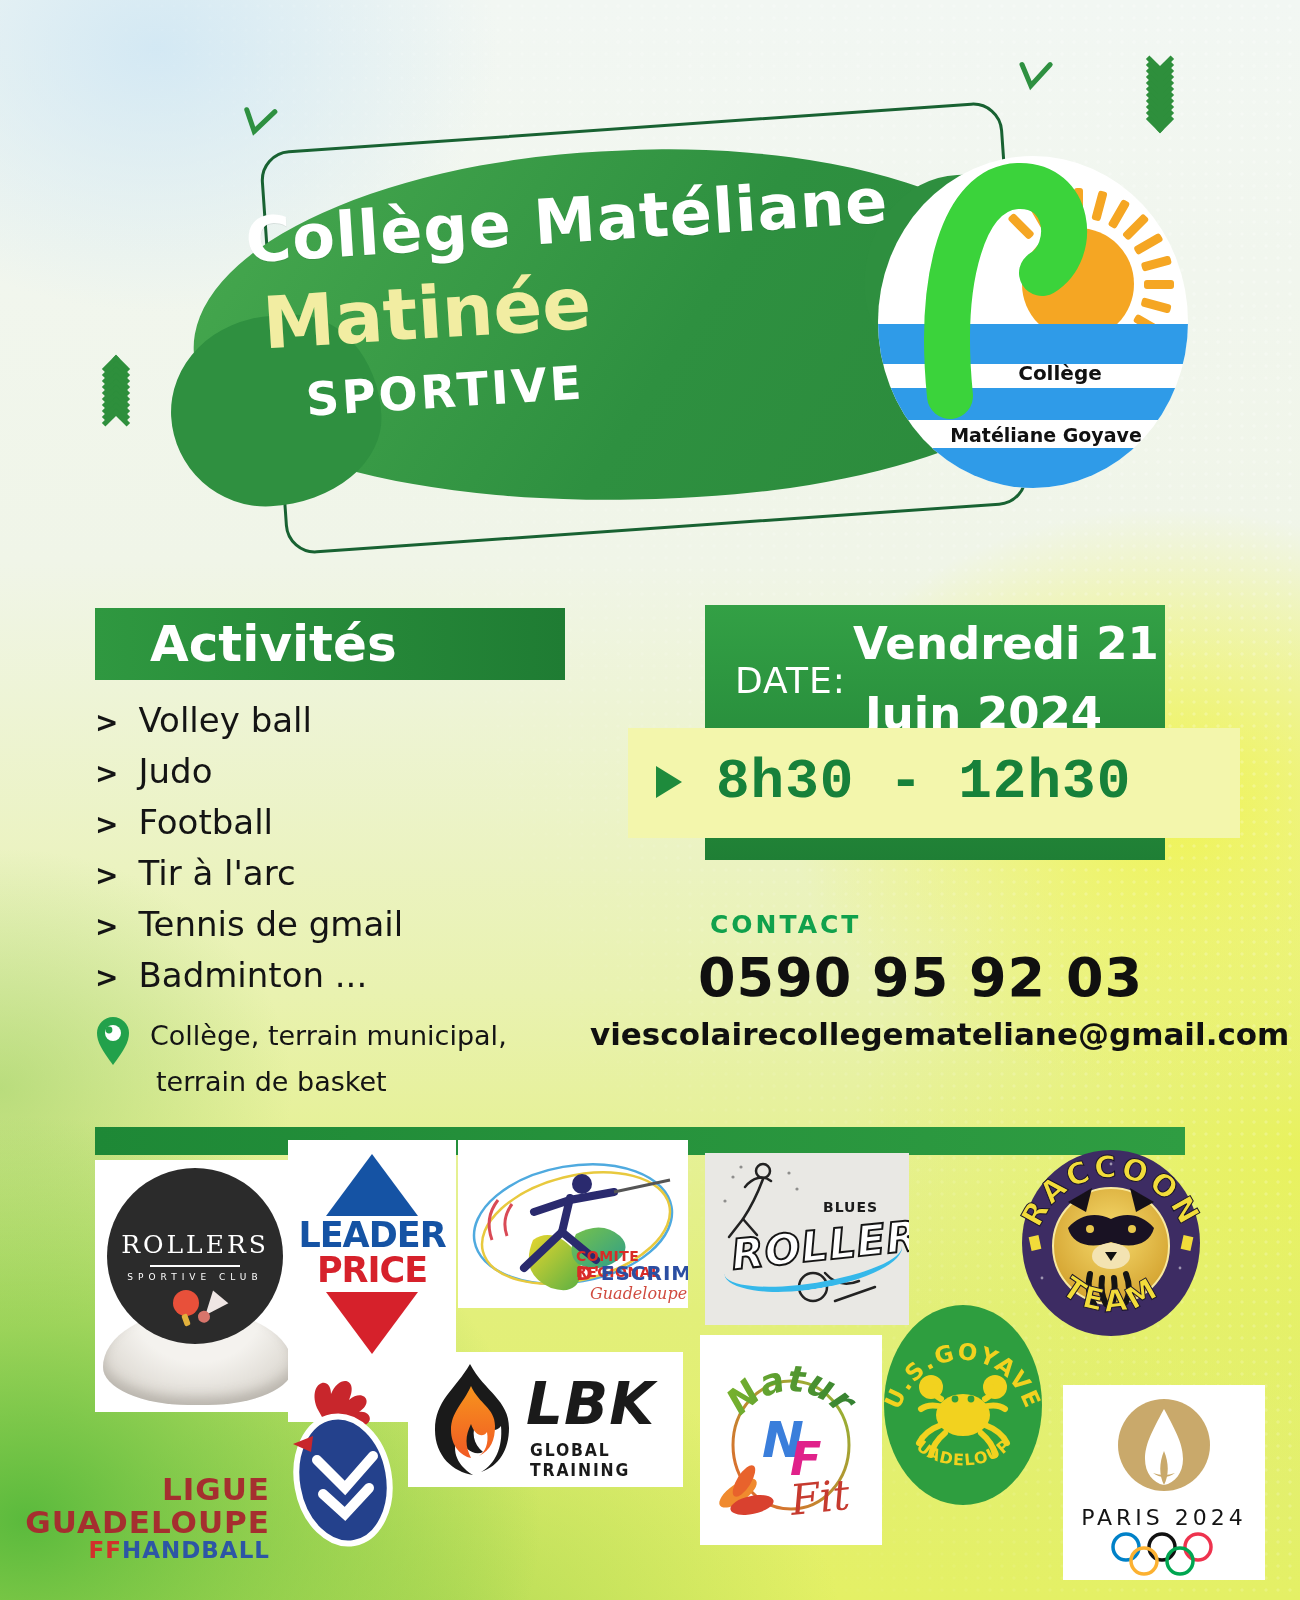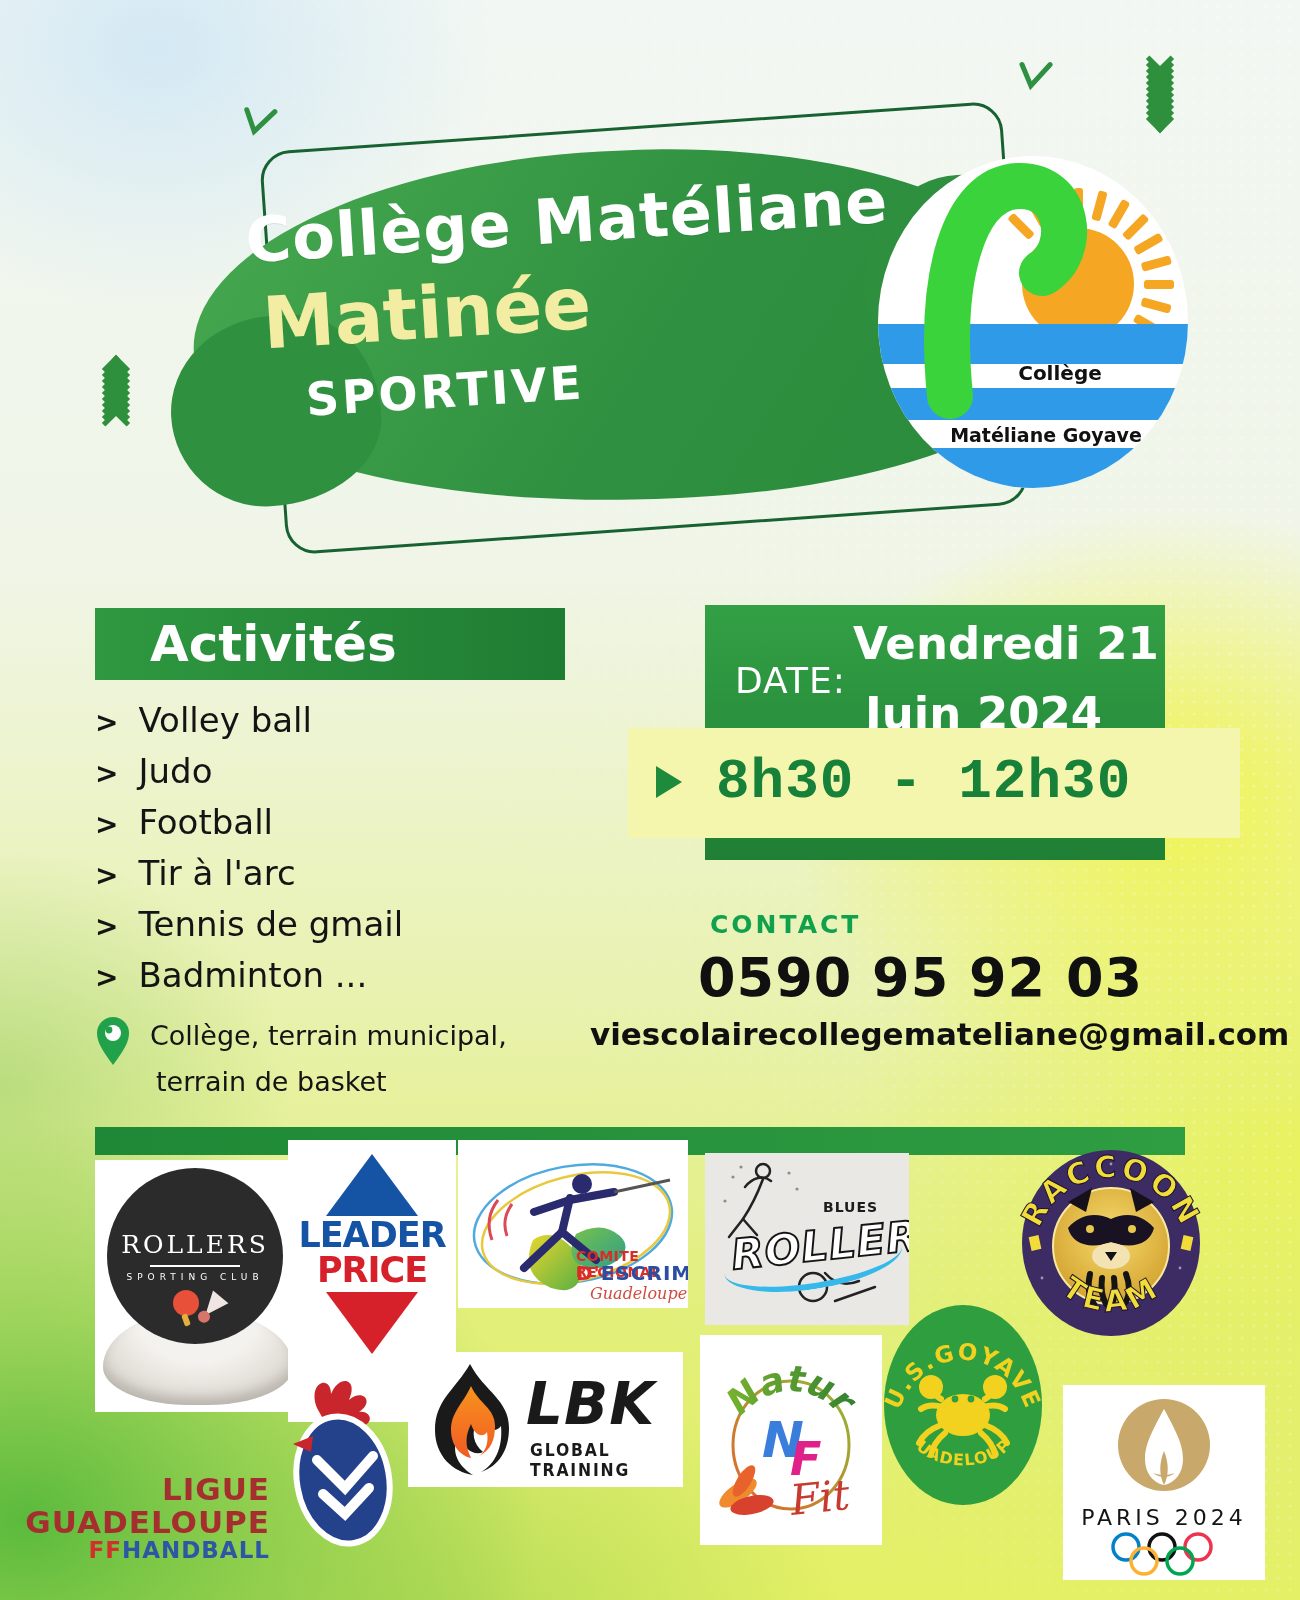--- a/index.html
+++ b/index.html
@@ -279,21 +279,21 @@
   <div class="abs contact-phone">0590 95 92 03</div>
   <div class="abs contact-email">viescolairecollegemateliane@gmail.com</div>
 
   <div class="abs sep-bar"></div>
 
   <div class="sp karukera">
     <div class="shuttle"></div>
     <div class="k-circle">
       <div class="k-name">ROLLERS</div>
       <div class="k-line"></div>
-      <div class="k-sub">SPORTING CLUB</div>
+      <div class="k-sub">SPORTIVE CLUB</div>
       <div class="k-icons">
         <div class="paddle"></div>
           <div class="birdie"></div>
       </div>
     </div>
   </div>
 
   <div class="sp leader">
     <div class="lp-tri-up"></div>
     <div class="lp-word1">LEADER</div>

